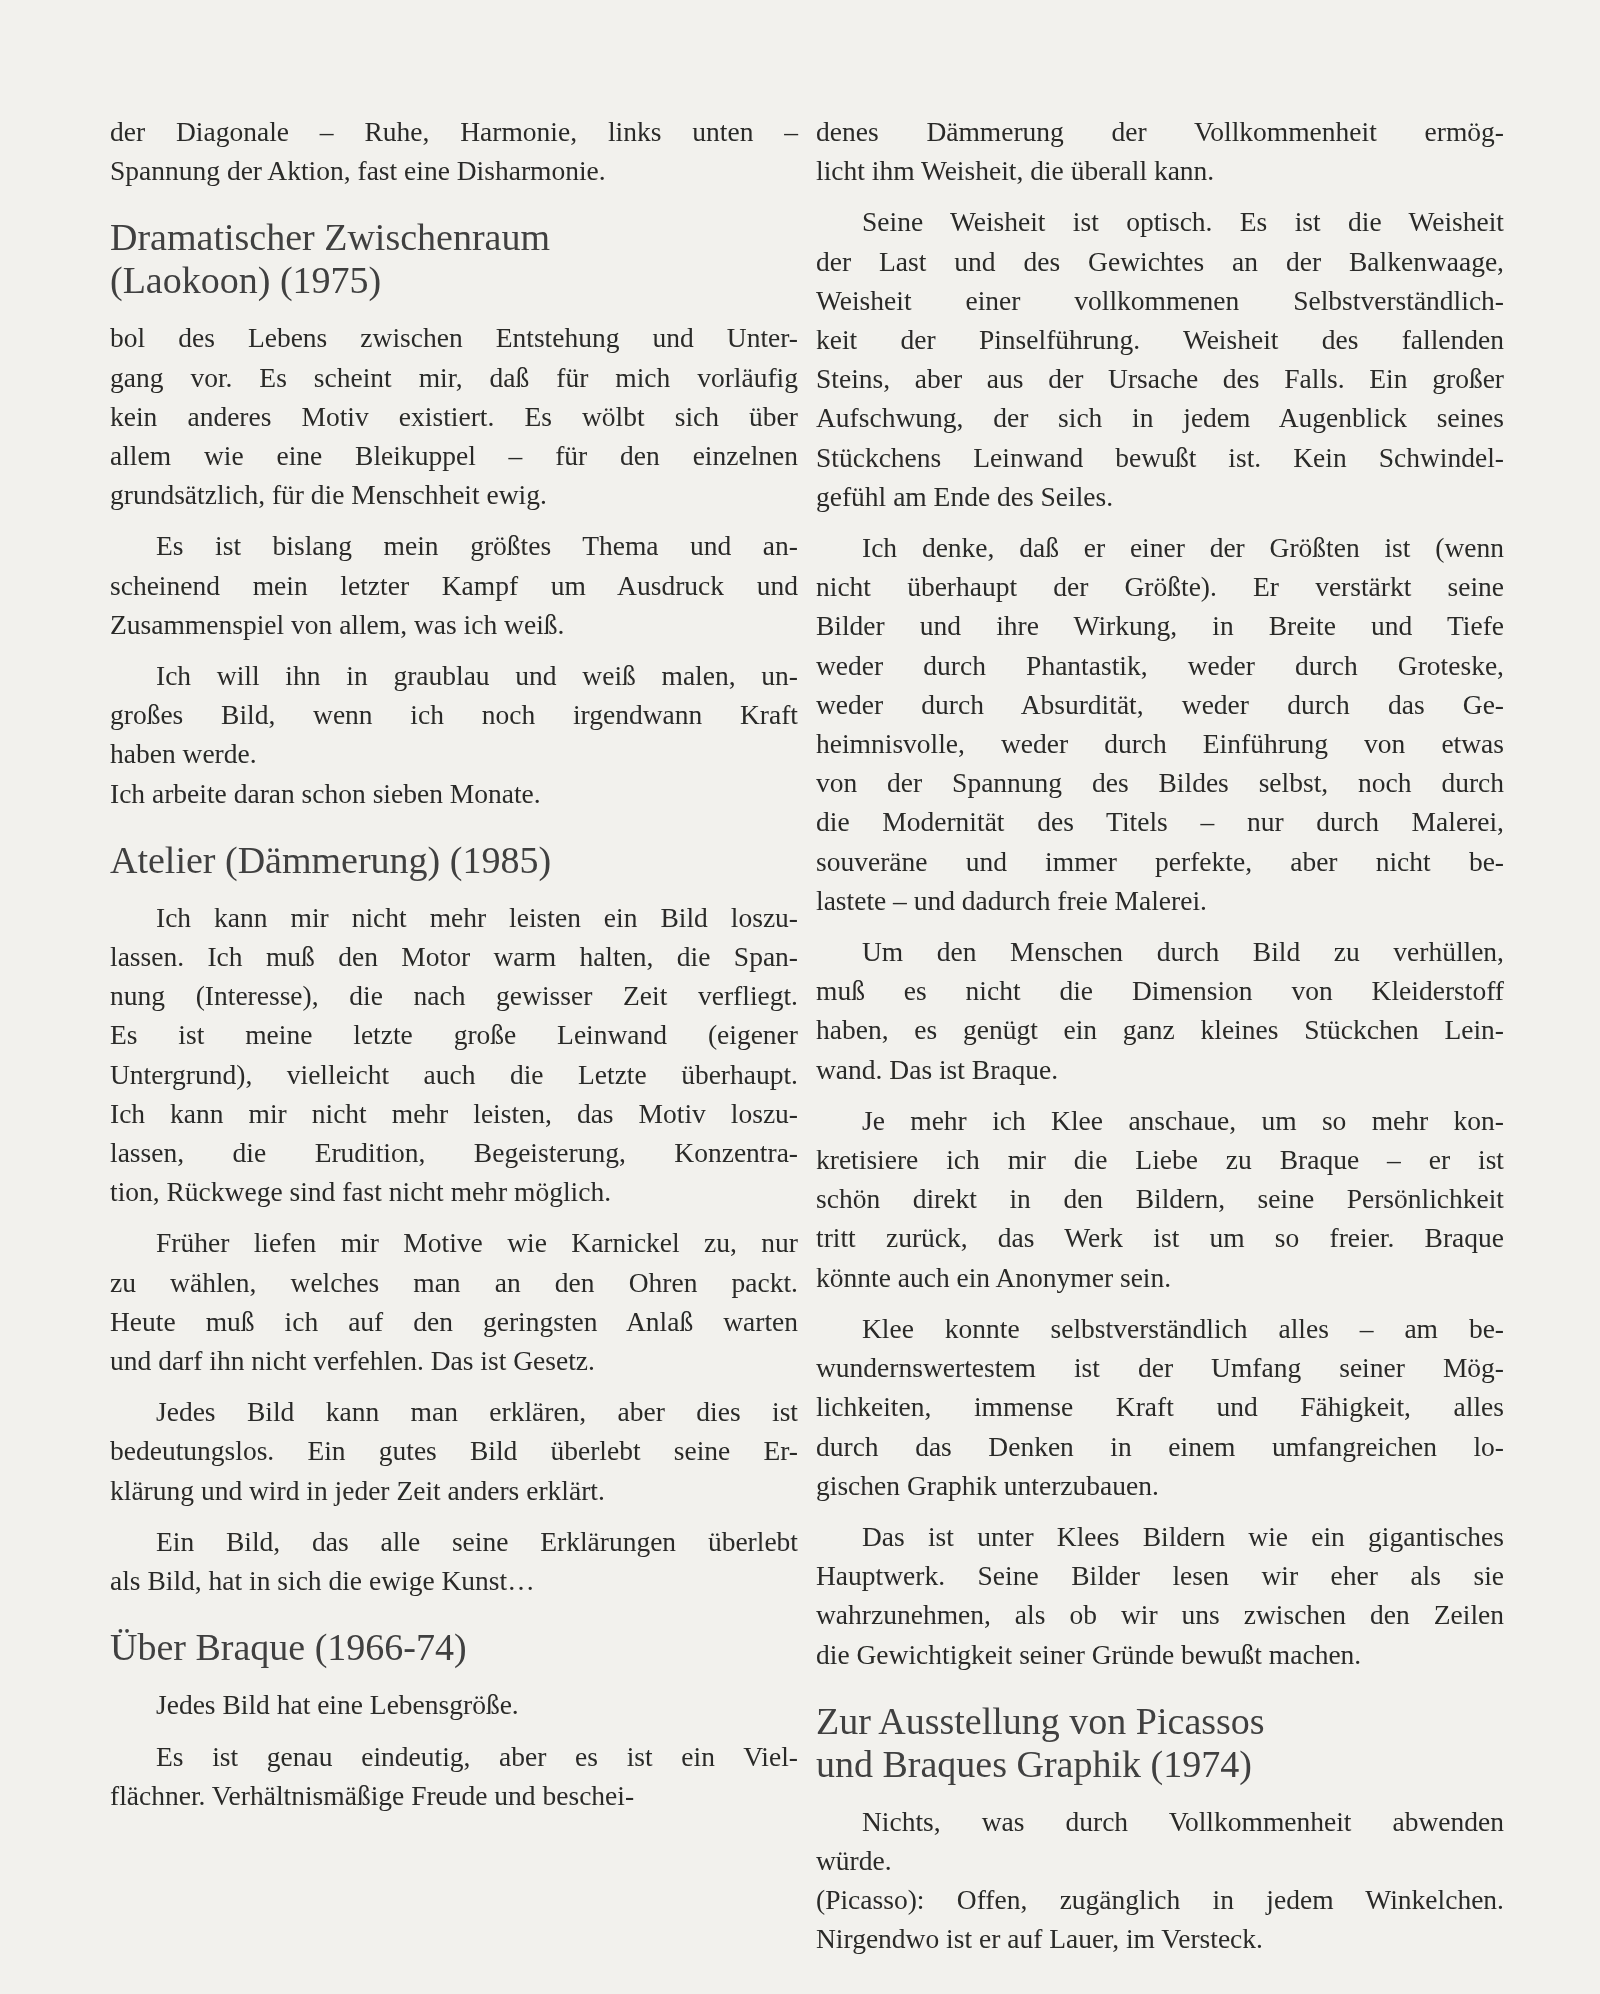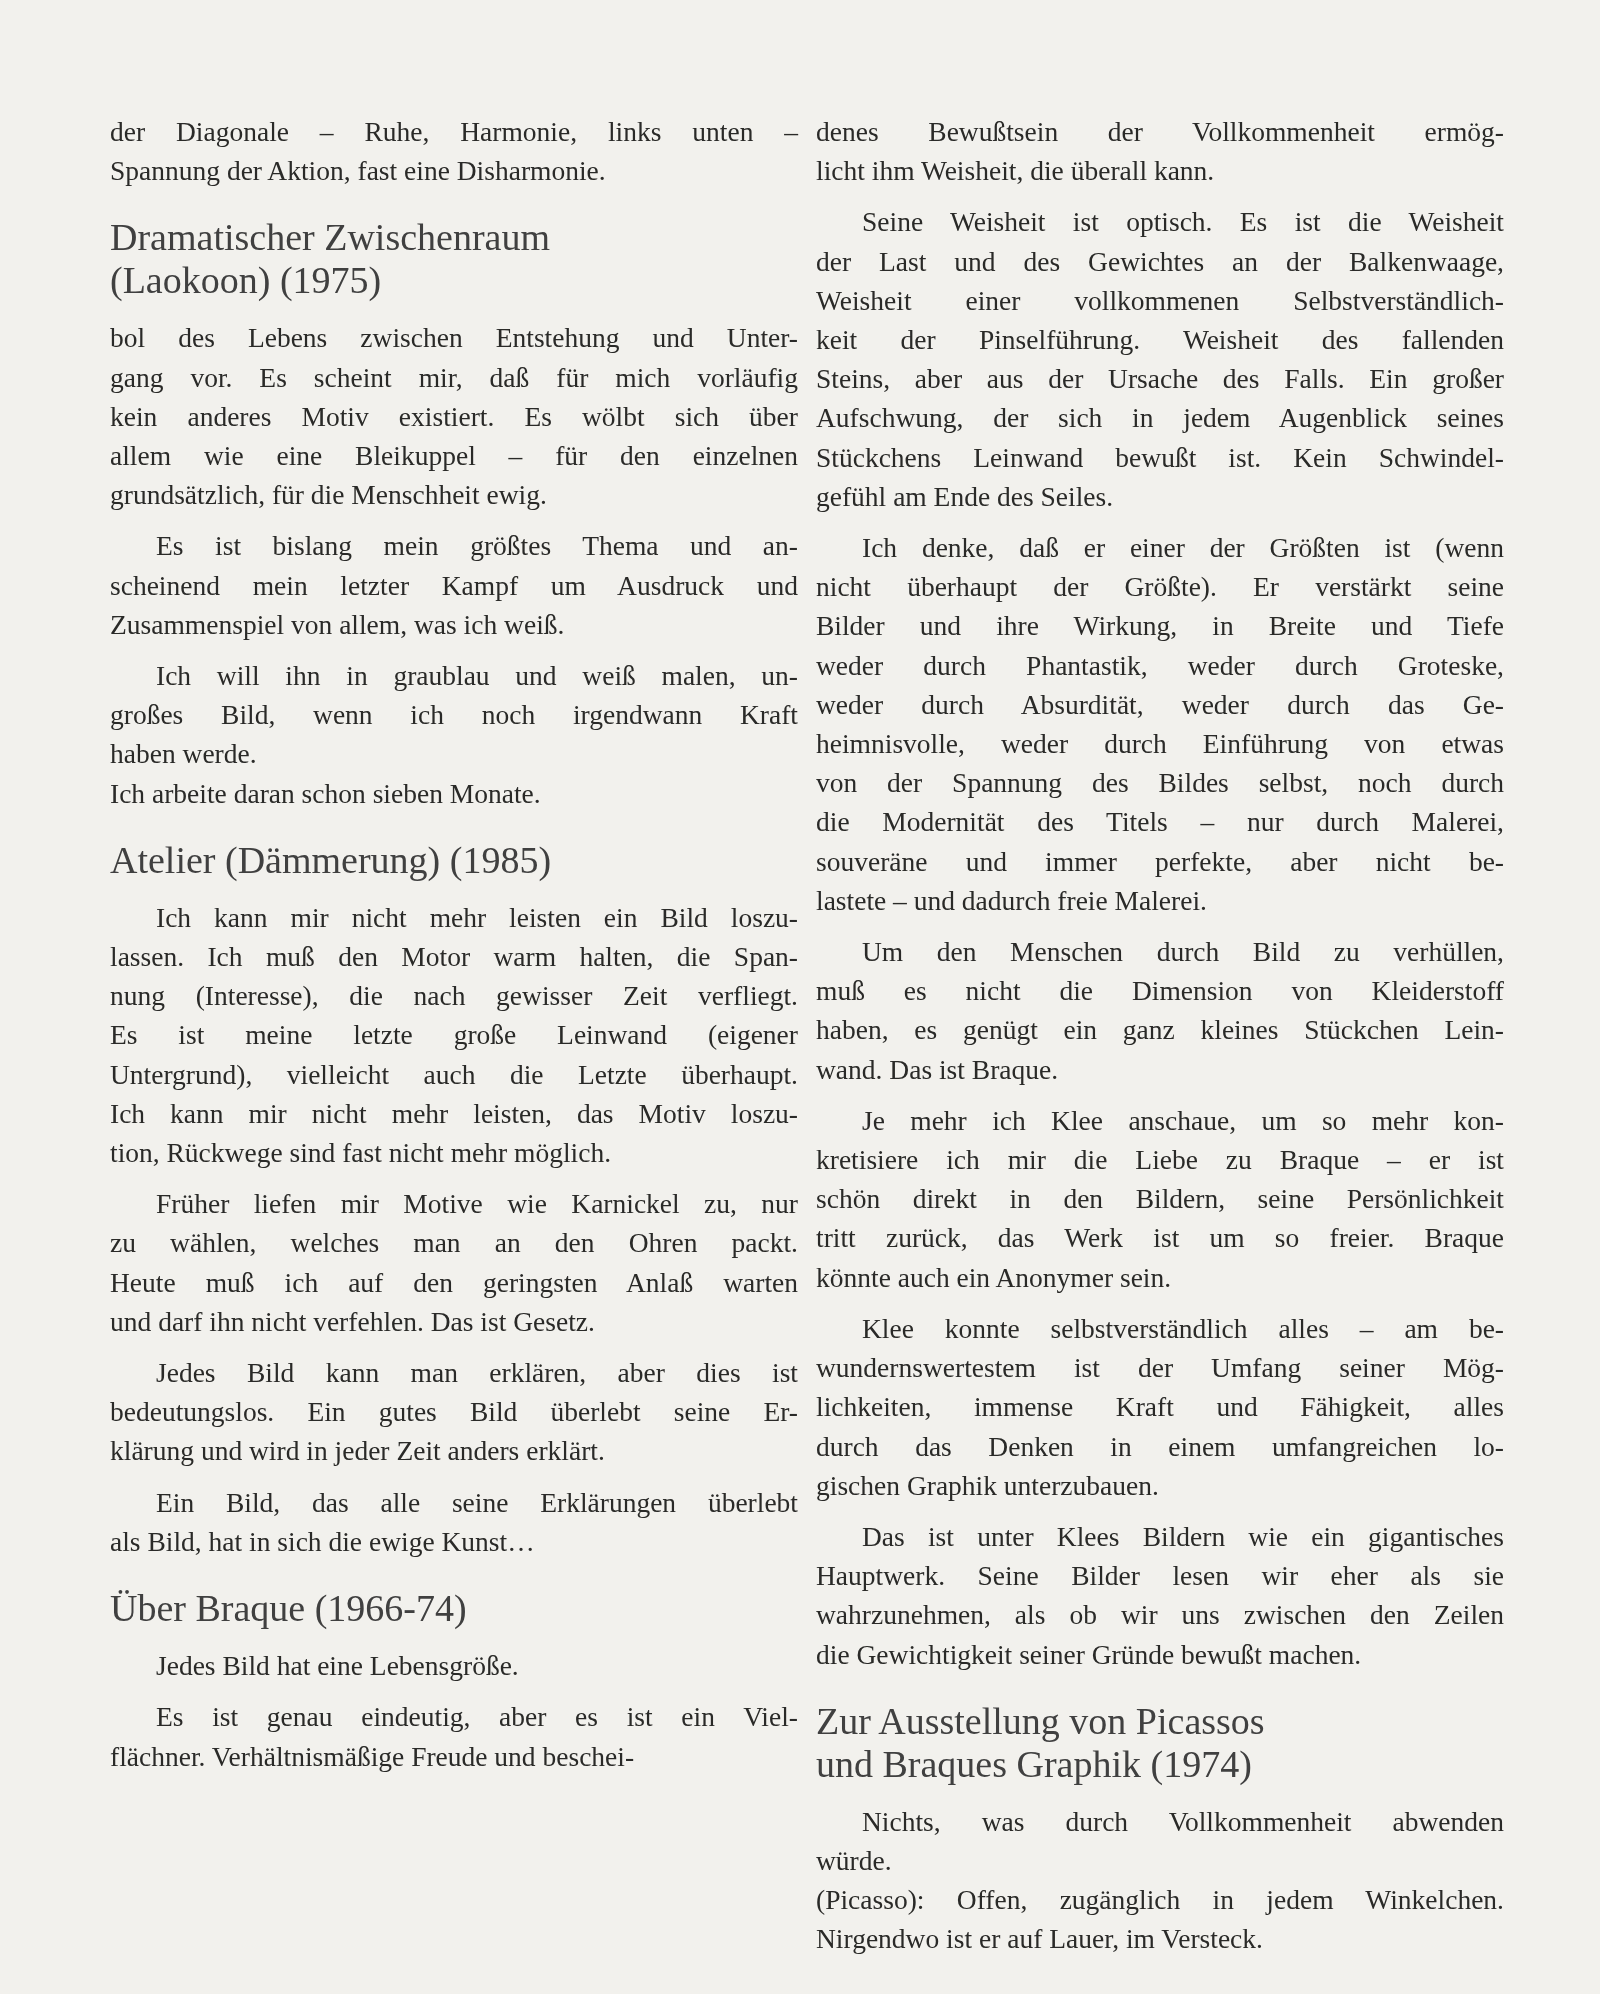--- a/index.html
+++ b/index.html
@@ -71,20 +71,21 @@
     <h2>
       <span class="line last" style="text-align-last: left; text-align: left;">Atelier (Dämmerung) (1985)</span>
     </h2>
     <p class="indent" style="text-indent: 0px;">
       <span class="line" style="text-indent: 46px;">Ich kann mir nicht mehr leisten ein Bild loszu-</span>
       <span class="line">lassen. Ich muß den Motor warm halten, die Span-</span>
       <span class="line">nung (Interesse), die nach gewisser Zeit verfliegt.</span>
       <span class="line">Es ist meine letzte große Leinwand (eigener</span>
       <span class="line">Untergrund), vielleicht auch die Letzte überhaupt.</span>
       <span class="line">Ich kann mir nicht mehr leisten, das Motiv loszu-</span>
+      <span class="line">lassen, die Erudition, Begeisterung, Konzentra-</span>
       <span class="line last">tion, Rückwege sind fast nicht mehr möglich.</span>
     </p>
     <p class="indent gap" style="text-indent: 0px;">
       <span class="line" style="text-indent: 46px;">Früher liefen mir Motive wie Karnickel zu, nur</span>
       <span class="line">zu wählen, welches man an den Ohren packt.</span>
       <span class="line">Heute muß ich auf den geringsten Anlaß warten</span>
       <span class="line last">und darf ihn nicht verfehlen. Das ist Gesetz.</span>
     </p>
     <p class="indent gap" style="text-indent: 0px;">
       <span class="line" style="text-indent: 46px;">Jedes Bild kann man erklären, aber dies ist</span>
@@ -101,21 +102,21 @@
     <p class="indent" style="text-indent: 0px;">
       <span class="line last" style="text-indent: 46px;">Jedes Bild hat eine Lebensgröße.</span>
     </p>
     <p class="indent gap" style="text-indent: 0px;">
       <span class="line" style="text-indent: 46px;">Es ist genau eindeutig, aber es ist ein Viel-</span>
       <span class="line last">flächner. Verhältnismäßige Freude und beschei-</span>
     </p>
   </div>
 <div class="col col-right" id="right">
     <p>
-      <span class="line">denes Bewußtsein der Vollkommenheit ermög-</span>
+      <span class="line">denes Dämmerung der Vollkommenheit ermög-</span>
       <span class="line last">licht ihm Weisheit, die überall kann.</span>
     </p>
     <p class="indent gap" style="text-indent: 0px;">
       <span class="line" style="text-indent: 46px;">Seine Weisheit ist optisch. Es ist die Weisheit</span>
       <span class="line">der Last und des Gewichtes an der Balkenwaage,</span>
       <span class="line">Weisheit einer vollkommenen Selbstverständlich-</span>
       <span class="line">keit der Pinselführung. Weisheit des fallenden</span>
       <span class="line">Steins, aber aus der Ursache des Falls. Ein großer</span>
       <span class="line">Aufschwung, der sich in jedem Augenblick seines</span>
       <span class="line">Stückchens Leinwand bewußt ist. Kein Schwindel-</span>

